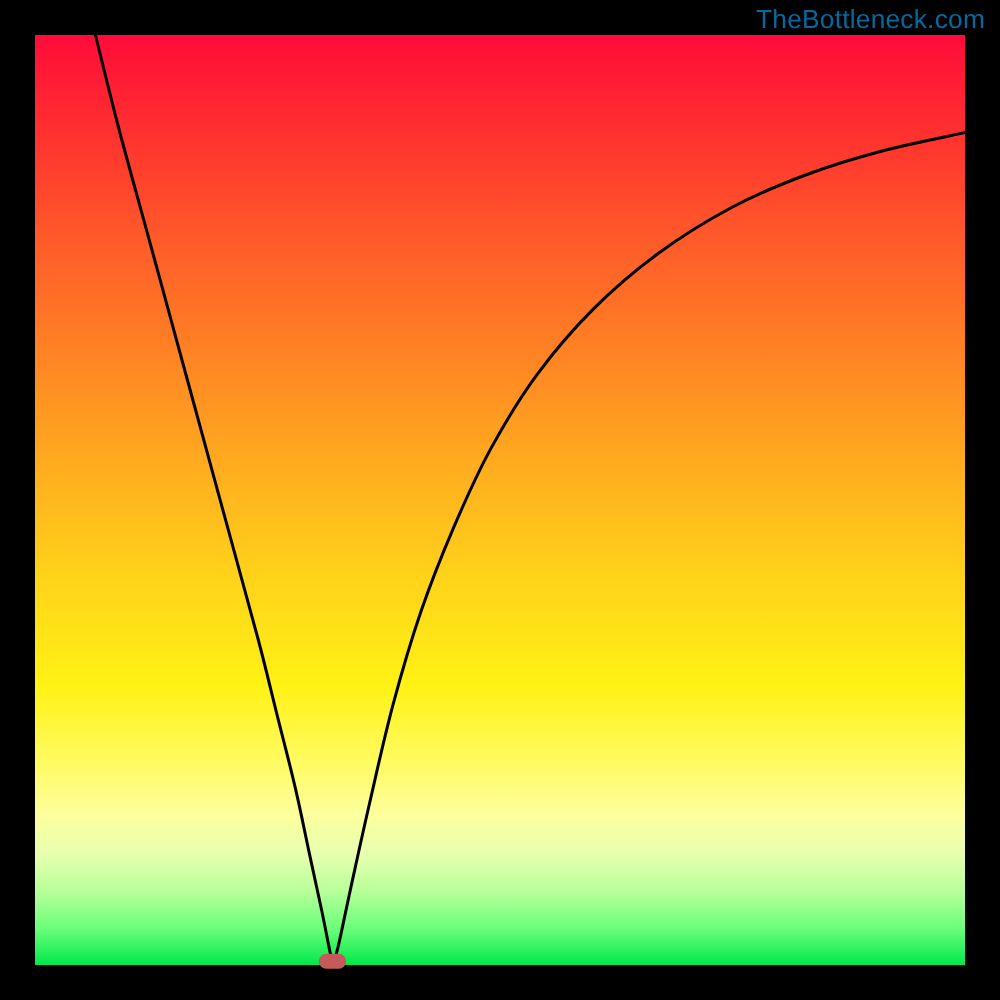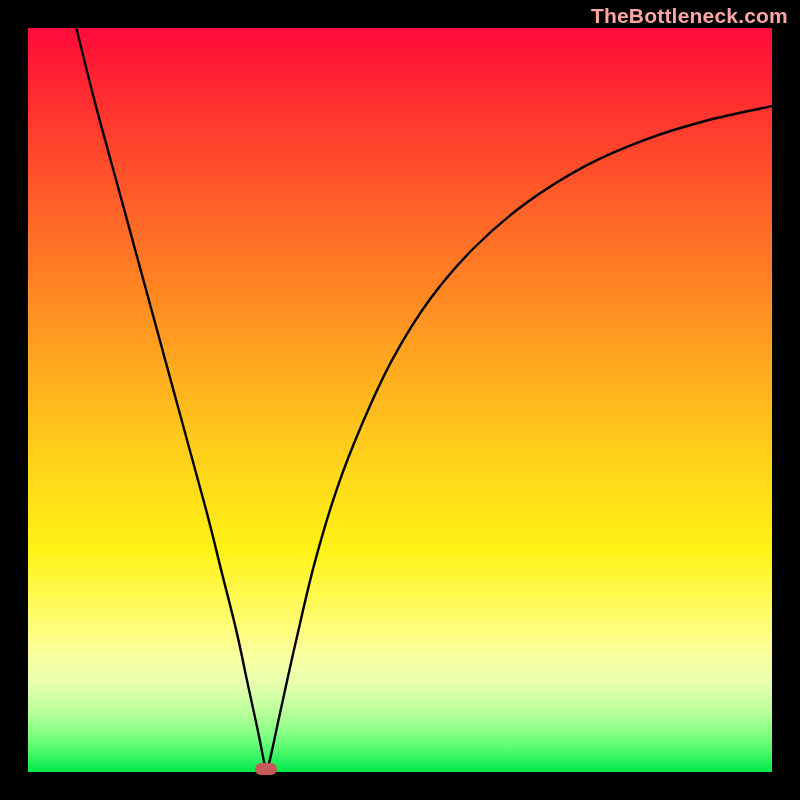--- a/index.html
+++ b/index.html
@@ -30,24 +30,24 @@
       #e8ffb0 88%,
       #b9ff9a 92%,
       #6cff7a 96%,
       #00e84a 100%
     );
   }
   .watermark {
     position: absolute;
     top: 4px;
     right: 12px;
-    color: #fca5a5;
+    color: #0369a1;
     font-size: 21px;
     letter-spacing: 0.2px;
-    font-weight: 700;
+    font-weight: 400;
   }
   svg.curve {
     position: absolute;
     left: 0;
     top: 0;
     width: 744px;
     height: 744px;
     overflow: visible;
   }
   .dot {

